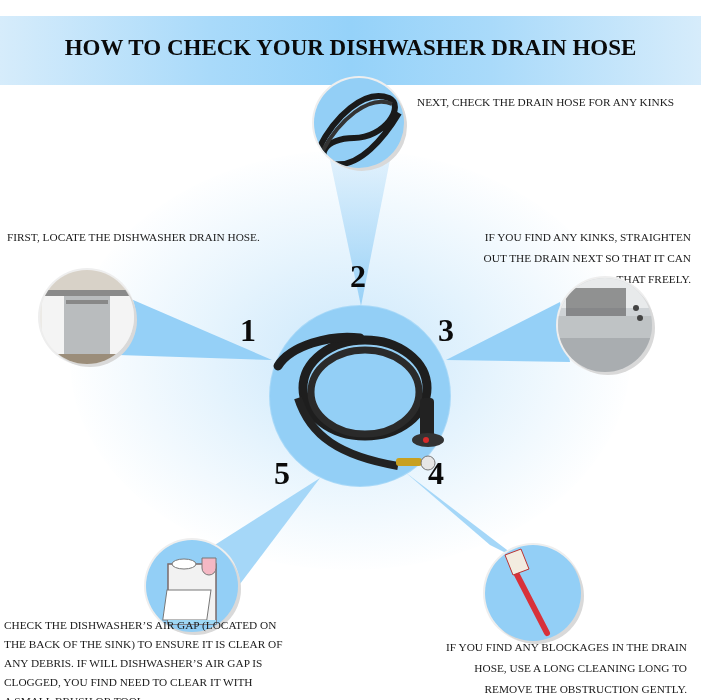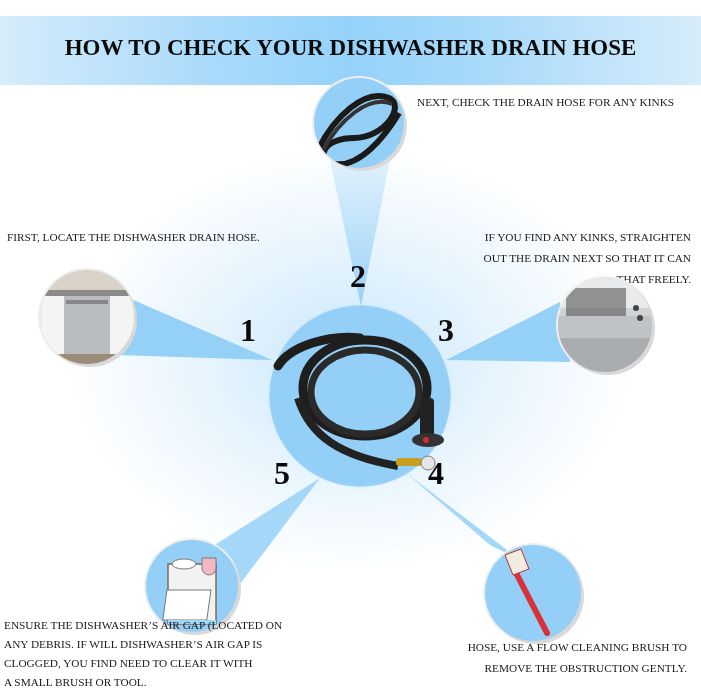--- a/index.html
+++ b/index.html
@@ -136,29 +136,31 @@
 <div class="thumb" style="left:146px;top:540px;width:92px;height:92px;">
   <svg width="92" height="92">
     <rect x="22" y="24" width="48" height="60" fill="#f2f2f2" stroke="#7a6a6a" stroke-width="1.5"></rect>
     <ellipse cx="38" cy="24" rx="12" ry="5" fill="#fff" stroke="#777"></ellipse>
     <path d="M56,18 h14 v10 a7,7 0 0 1 -14,0z" fill="#f4b8c4" stroke="#777"></path>
     <rect x="28" y="50" width="44" height="30" fill="#ffffff" stroke="#777" transform="skewX(-8)"></rect>
     <rect x="22" y="80" width="48" height="4" fill="#9fd8f5"></rect>
   </svg>
 </div>
 <div class="caption" style="left:4px;top:616px;line-height:19px;">
-  <div>ENSURE THE DISHWASHER’S AIR GAP (LOCATED ON</div>
+  <div>CHECK THE DISHWASHER’S AIR GAP (LOCATED ON</div>
+  <div>THE BACK OF THE SINK) TO ENSURE IT IS CLEAR OF</div>
   <div>ANY DEBRIS. IF WILL DISHWASHER’S AIR GAP IS</div>
   <div>CLOGGED, YOU FIND NEED TO CLEAR IT WITH</div>
   <div>A SMALL BRUSH OR TOOL.</div>
 </div>
 
 <div class="step-num" style="left:428px;top:455px;">4</div>
 <div class="thumb" style="left:485px;top:545px;width:96px;height:96px;">
   <svg width="96" height="96">
     <path d="M28,22 L62,88" stroke="#d8313a" stroke-width="6" stroke-linecap="round"></path>
     <path d="M20,10 L36,4 L44,24 L28,30z" fill="#f3ece0" stroke="#b33"></path>
   </svg>
 </div>
 <div class="caption right" style="right:14px;top:637px;">
-  <div>HOSE, USE A FLOW CLEANING BRUSH TO</div>
+  <div>IF YOU FIND ANY BLOCKAGES IN THE DRAIN</div>
+  <div>HOSE, USE A LONG CLEANING LONG TO</div>
   <div>REMOVE THE OBSTRUCTION GENTLY.</div>
 </div>
 
 </body></html>

